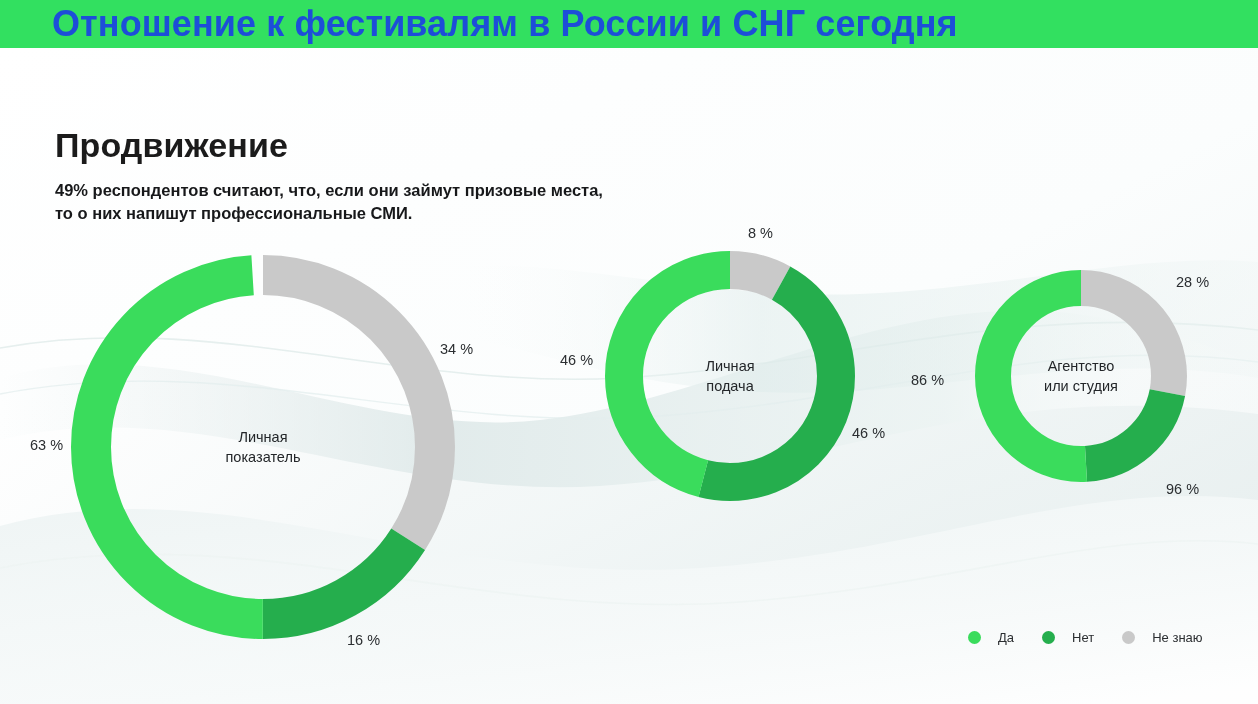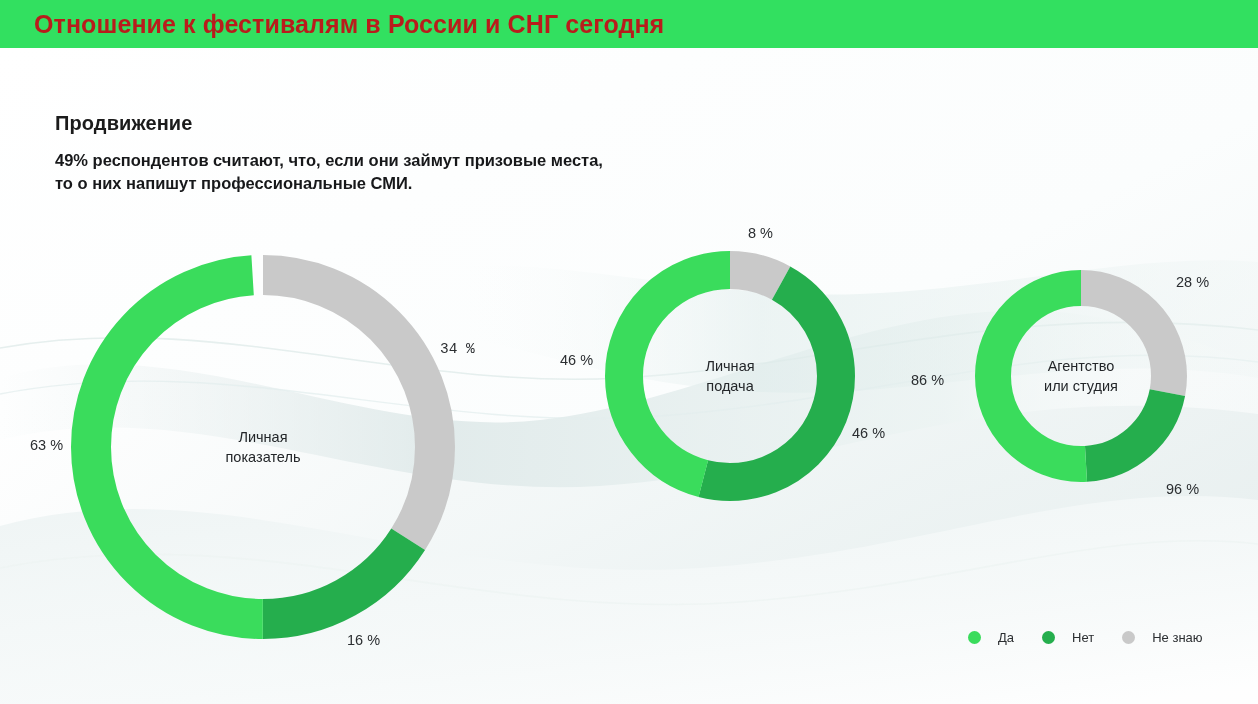--- a/index.html
+++ b/index.html
@@ -43,40 +43,40 @@
     left: 0;
     top: 0;
     width: 1258px;
     height: 48px;
     background: #32e060;
     z-index: 3;
     display: flex;
     align-items: center;
   }
   .header-title {
-    margin-left: 34px;
-    color: #b91c1c;
-    font-size: 25px;
+    margin-left: 52px;
+    color: #1d4ed8;
+    font-size: 36px;
     font-weight: bold;
     letter-spacing: 0.1px;
     white-space: nowrap;
   }
 
   
   .text-block {
     position: absolute;
     left: 55px;
     top: 112px;
     z-index: 4;
   }
   .section-title {
-    font-size: 20px;
+    font-size: 34px;
     font-weight: bold;
     color: #1b1b1b;
-    margin: 0 0 14px 0;
+    margin: 14px 0 14px 0;
     letter-spacing: 0.1px;
   }
   .section-sub {
     font-size: 16.5px;
     font-weight: bold;
     color: #17181a;
     line-height: 1.42;
     margin: 0;
     white-space: pre-line;
   }
@@ -213,21 +213,21 @@
           <circle r="172" fill="none" stroke="#c9c9c9" stroke-width="40" stroke-dasharray="367.4 713.3" stroke-dashoffset="0"></circle>
           <circle r="172" fill="none" stroke="#25ae4d" stroke-width="40" stroke-dasharray="172.9 907.8" stroke-dashoffset="-367.4"></circle>
           <circle r="172" fill="none" stroke="#3adc5c" stroke-width="40" stroke-dasharray="529.5 551.2" stroke-dashoffset="-540.3"></circle>
         </g>
       </svg>
       <div class="donut-center">
         <div class="donut-center-text">Личная
 показатель</div>
       </div>
     </div>
-    <div class="pct-label" style="left:440px; top:341px;font-family:Liberation Mono, monospace;">34 %</div>
+    <div class="pct-label" style="left:440px; top:341px;">34 %</div>
     <div class="pct-label" style="left:347px; top:632px;">16 %</div>
     <div class="pct-label" style="left:30px; top:437px;">63 %</div>
 
     <div class="donut" style="left:605px; top:251px; width:250px; height:250px;">
       <svg viewBox="0 0 250 250" width="250" height="250" aria-hidden="true">
 
         <g transform="translate(125,125) rotate(-90)">
           <circle r="106" fill="none" stroke="#c9c9c9" stroke-width="38" stroke-dasharray="53.3 612.7" stroke-dashoffset="0"></circle>
           <circle r="106" fill="none" stroke="#25ae4d" stroke-width="38" stroke-dasharray="306.4 359.6" stroke-dashoffset="-53.3"></circle>
           <circle r="106" fill="none" stroke="#3adc5c" stroke-width="38" stroke-dasharray="306.4 359.6" stroke-dashoffset="-359.6"></circle>

